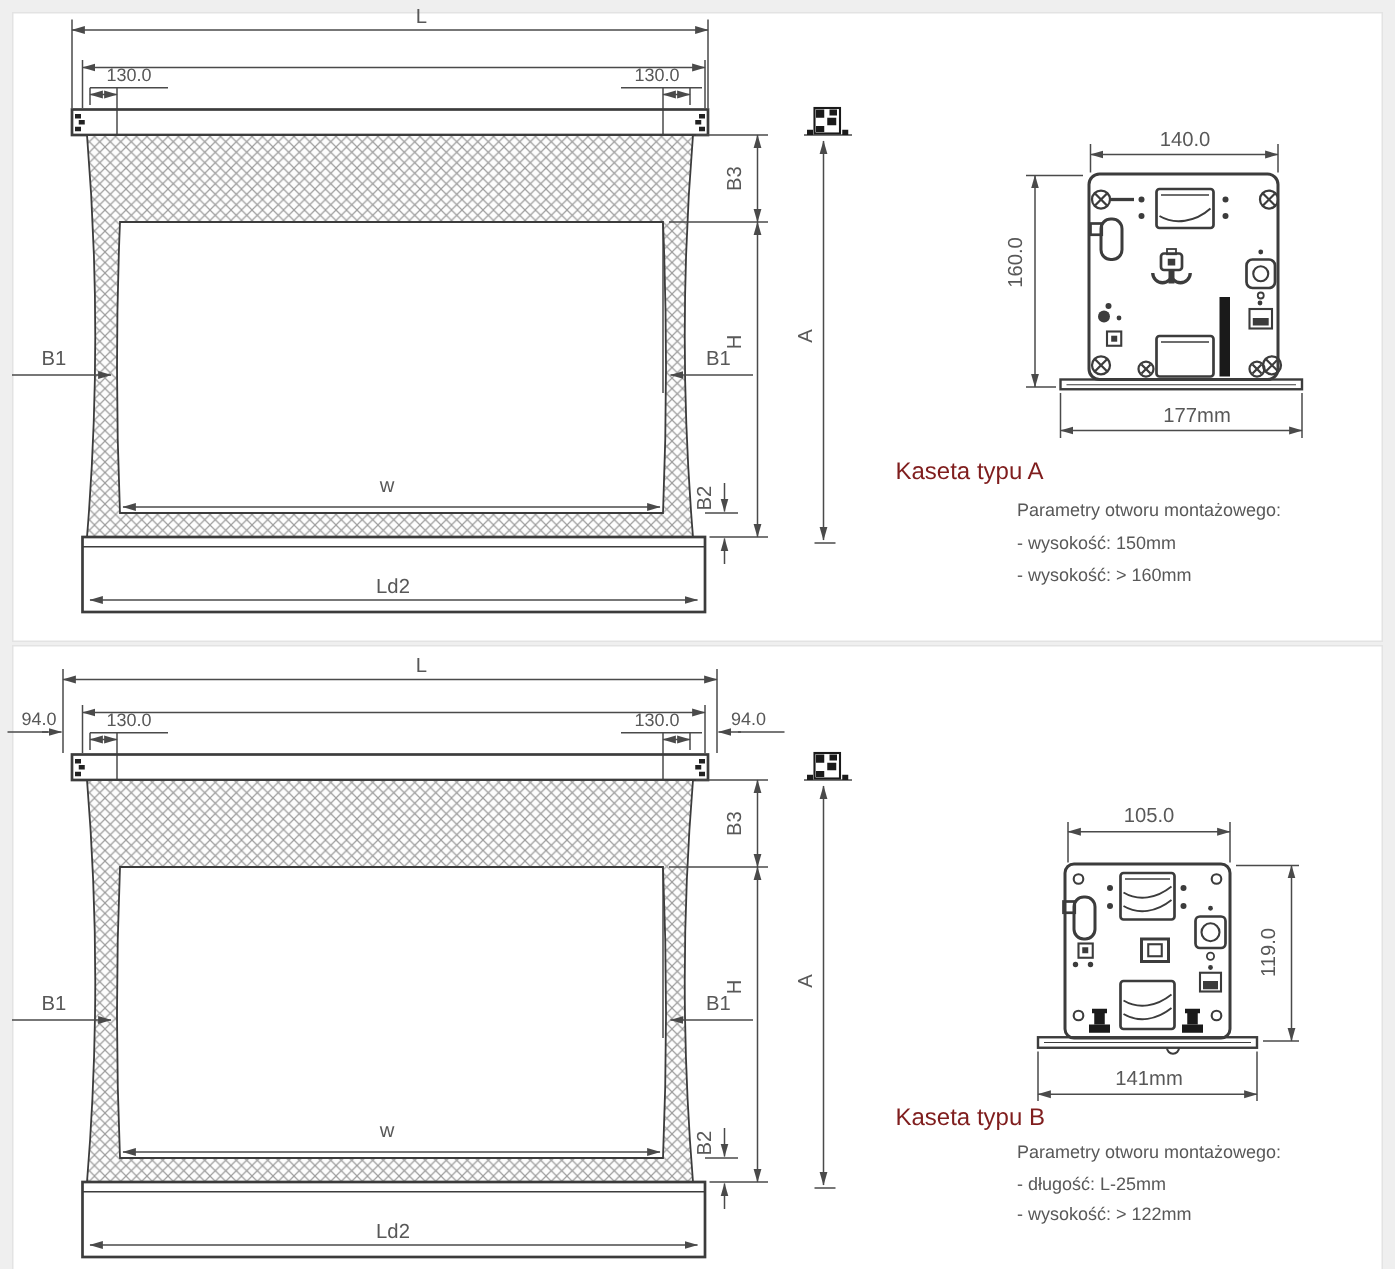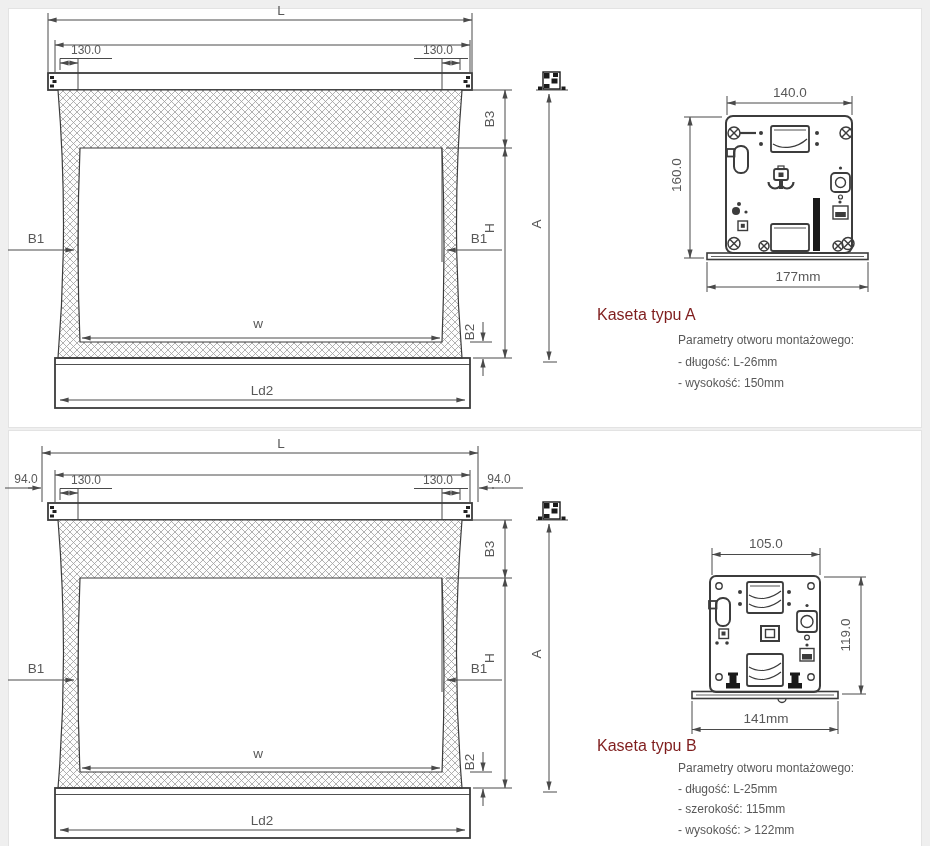--- a/index.html
+++ b/index.html
@@ -421,25 +421,24 @@
         <line x1="692" y1="701" x2="692" y2="734"></line>
         <line x1="838" y1="701" x2="838" y2="734"></line>
       </g>
     </g>
   </svg>
 
   <div class="cassette-title" style="left:597px;top:306px;">Kaseta typu A</div>
 
   <div class="params" style="left:678px;top:330px;">
     <div>Parametry otworu montażowego:</div>
-    <div>- długość: L-26mm</div>
     <div>- wysokość: 150mm</div>
+    <div>- wysokość: &gt; 160mm</div>
   </div>
 
   <div class="cassette-title" style="left:597px;top:737px;">Kaseta typu B</div>
 
   <div class="params" id="params-b" style="left:678px;top:758px;">
     <div>Parametry otworu montażowego:</div>
     <div>- długość: L-25mm</div>
-    <div>- szerokość: 115mm</div>
     <div>- wysokość: &gt; 122mm</div>
   </div>
 </div>
 
 </body></html>

